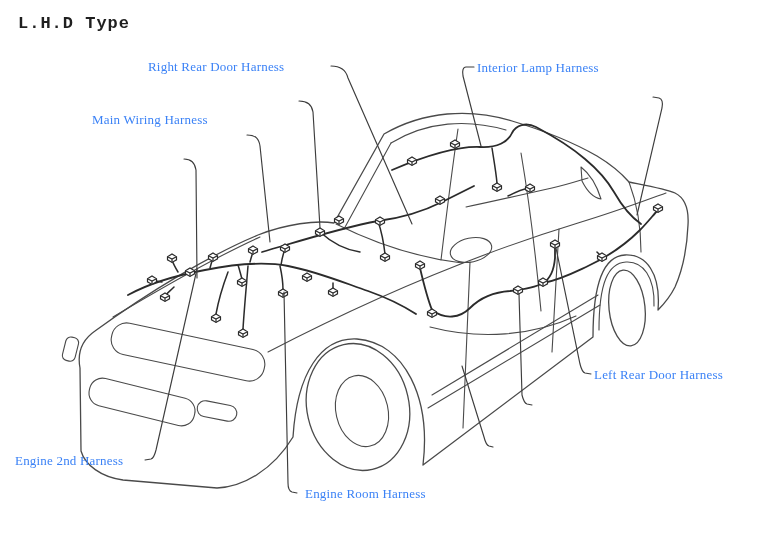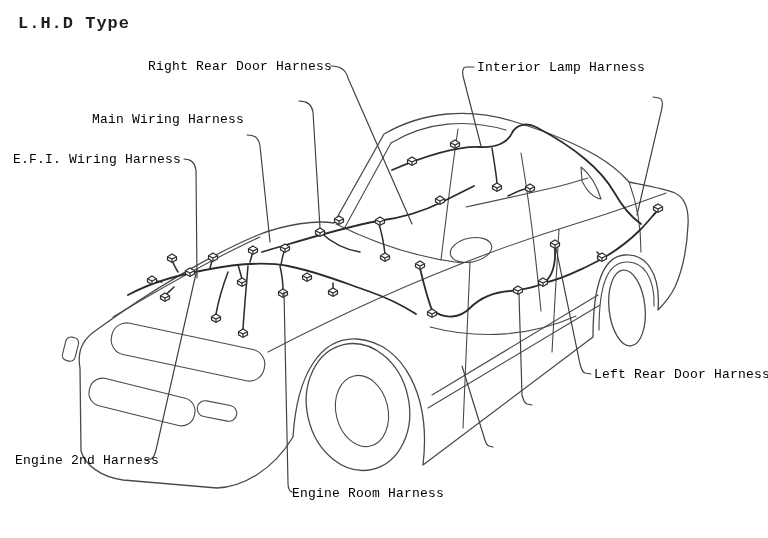--- a/index.html
+++ b/index.html
@@ -4,21 +4,22 @@
 <style>
   html,body{margin:0;padding:0;background:#fff;}
   #stage{
     position:relative;width:768px;height:538px;background:#ffffff;overflow:hidden;
     font-family:"Liberation Mono","DejaVu Sans Mono",monospace;
   }
   #diagram-svg{position:absolute;left:0;top:0;}
   .lbl{
     position:absolute;white-space:nowrap;
     font-size:13px;line-height:14px;letter-spacing:0.2px;
-    color:#000000;
+    color:#3b82f6;
+    font-family:Liberation Serif, serif;
   }
   #page-title{
     position:absolute;left:18px;top:14px;
     font-size:17px;font-weight:600;letter-spacing:1px;color:#1f1f1f;
   }
   .body-line{stroke:#4a4a4a;stroke-width:1.3;fill:none;stroke-linecap:round;stroke-linejoin:round;}
   .detail-line{stroke:#4a4a4a;stroke-width:1.1;fill:none;stroke-linecap:round;stroke-linejoin:round;}
   .harness{stroke:#2b2b2b;stroke-width:1.8;fill:none;stroke-linecap:round;stroke-linejoin:round;}
   .branch{stroke:#2b2b2b;stroke-width:1.5;fill:none;stroke-linecap:round;}
   .leader{stroke:#3d3d3d;stroke-width:1.15;fill:none;stroke-linecap:round;}
@@ -180,19 +181,18 @@
       <path class="leader" d="M 493,447 L 489,446 C 486,445 485,441 484,437 L 462,366"></path>
       <path class="leader" d="M 297,493 L 292,492 C 289,491 288,487 288,483 L 284,292"></path>
       <path class="leader" d="M 145,460 L 151,459 C 154,458 155,454 156,450 L 197,269"></path>
     </g>
   </svg>
 
   <div id="page-title">L.H.D Type</div>
 
   <div class="lbl" style="left:148px;top:60px">Right Rear Door Harness</div>
   <div class="lbl" style="left:92px;top:113px">Main Wiring Harness</div>
-  <div class="lbl" style="left:13px;top:153px">E.F.I. Wiring Harness</div>
   <div class="lbl" style="left:477px;top:61px">Interior Lamp Harness</div>
   <div class="lbl" style="left:594px;top:368px">Left Rear Door Harness</div>
-  <div class="lbl" style="left:292px;top:487px">Engine Room Harness</div>
+  <div class="lbl" style="left:305px;top:487px">Engine Room Harness</div>
   <div class="lbl" style="left:15px;top:454px">Engine 2nd Harness</div>
 
 </div>
 
 </body></html>

